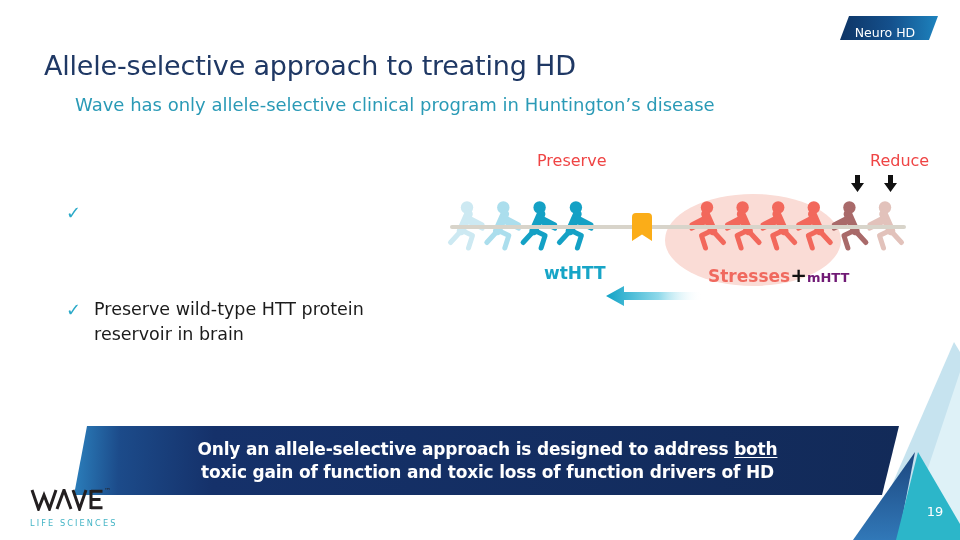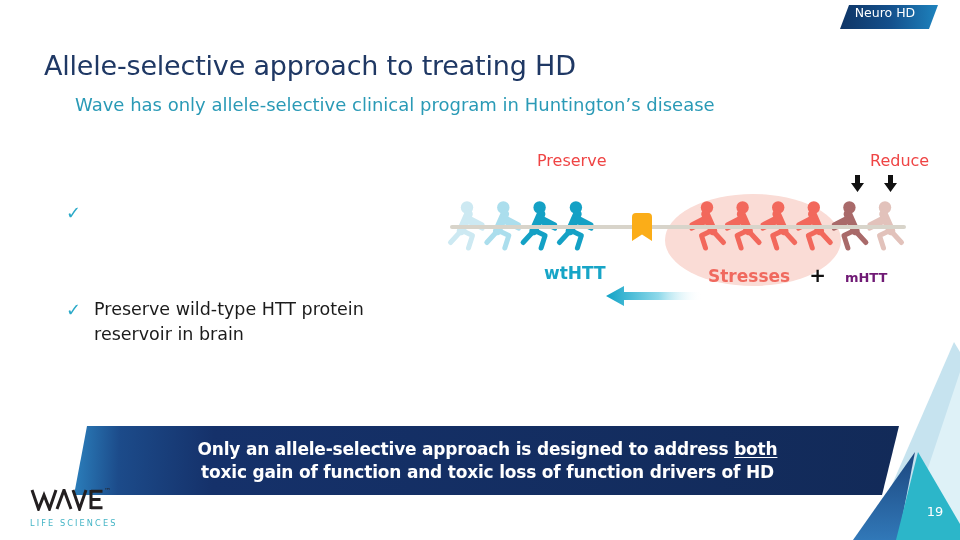--- a/index.html
+++ b/index.html
@@ -3,43 +3,43 @@
 <meta charset="utf-8">
 <style>
   html,body{margin:0;padding:0;background:#e8e8e8;}
   .slide{
     position:relative;width:960px;height:540px;background:#ffffff;overflow:hidden;
     font-family:"DejaVu Sans","Liberation Sans",sans-serif;color:#1b1b1b;
   }
   .abs{position:absolute;}
   
   .badge{
-    left:830px;top:5px;width:110px;height:24px;
+    left:830px;top:16px;width:110px;height:24px;
     clip-path:polygon(19px 0,108px 0,99px 100%,10px 100%);
     background:linear-gradient(90deg,#0d2f5e 0%,#14508c 55%,#1e85c0 100%);
-    display:flex;align-items:flex-start;justify-content:center;
+    display:flex;align-items:flex-end;justify-content:center;
   }
   .badge span{color:#ffffff;font-size:12.5px;}
   
   .title{left:44px;top:50px;width:760px;font-size:27px;color:#1f3864;letter-spacing:-0.2px;}
   .subtitle{left:46px;top:94px;width:760px;font-size:18px;color:#2a9ab6;margin-left:29px;}
   
   .bullet{display:flex;gap:13px;width:375px;}
   .bullet .check{color:#2aa9c8;font-size:18px;line-height:1.4;}
   .bullet .btext{font-size:17.5px;line-height:1.42;white-space:pre-line;color:#1b1b1b;}
   .bullet1{left:66px;top:200px;}
   .bullet2{left:66px;top:297px;}
   
   .diag-label{font-size:16px;color:#ef4444;}
   .preserve{left:537px;top:151px;}
   .reduce{left:834px;top:151px;margin-left:36px;}
   .down-arrow1{left:851px;top:175px;}
   .down-arrow2{left:884px;top:175px;}
   .wt-label{left:544px;top:263px;font-size:17px;font-weight:bold;color:#17a5c7;}
-  .stress-row{left:708px;top:263px;display:flex;align-items:baseline;gap:19px;}
+  .stress-row{left:708px;top:263px;display:flex;align-items:baseline;gap:0;}
   .stress-row .stresses{font-size:17px;font-weight:bold;color:#f0695e;}
   .stress-row .plus{font-size:20px;font-weight:bold;color:#111;}
   .stress-row .mhtt{font-size:13px;font-weight:bold;color:#701a75;}
   .pull-arrow{left:606px;top:285px;}
   
   .banner{
     left:60px;top:426px;width:855px;height:69px;
     clip-path:polygon(27px 0,839px 0,822px 100%,14px 100%);
     background:linear-gradient(92deg,#3090cc 0%,#1c4b8a 7%,#15316a 18%,#122a58 100%);
     display:flex;flex-direction:column;align-items:center;justify-content:center;

